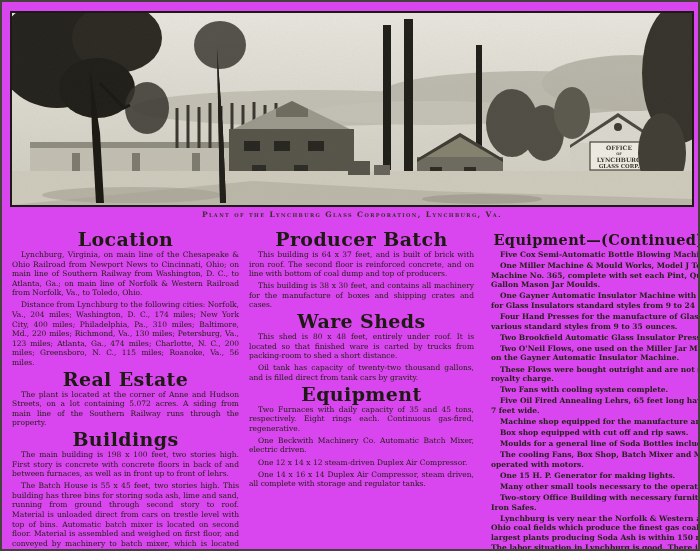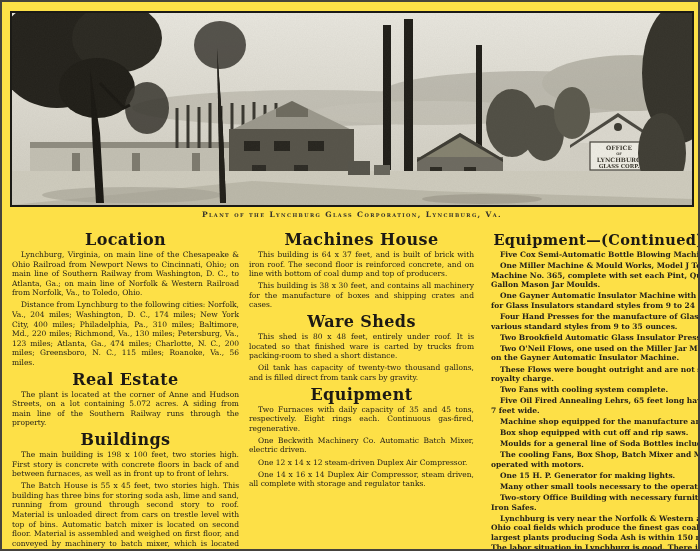--- a/index.html
+++ b/index.html
@@ -1,36 +1,36 @@
 <!DOCTYPE html>
 <html><head>
 <meta charset="utf-8">
 <style>
   html,body{margin:0;padding:0;background:#e8e5dd;}
   .page{
     position:relative;width:700px;height:551px;box-sizing:border-box;
-    background:#fde047;overflow:hidden;border:2px solid #45423c;
+    background:#d946ef;overflow:hidden;border:2px solid #45423c;
     font-family:"DejaVu Serif","Liberation Serif",serif;
   }
   .photo-frame{
     position:absolute;left:8px;top:9px;width:684px;height:196px;
     box-sizing:border-box;border:2px solid #1b1a16;background:#d8d5cb;
   }
   .photo-frame svg{display:block;width:100%;height:100%;}
   .caption{
     position:absolute;left:0;top:208px;width:700px;text-align:center;
     font-size:7.5px;font-weight:bold;font-variant:small-caps;
     letter-spacing:1.4px;color:#35322a;
   }
   .col{position:absolute;top:226px;height:322px;overflow:hidden;color:#26221a;}
   .col1{left:10px;width:227px;}
   .col2{left:247px;width:225px;}
   .col3{left:489px;width:215px;}
   h2.head{
-    margin:3px 0 2px;text-align:center;font-size:16px;line-height:17px;
+    margin:3px 0 2px;text-align:center;font-size:19px;line-height:17px;
     font-weight:bold;color:#1d1a14;letter-spacing:.4px;white-space:nowrap;
   }
   .col3 h2.head{font-size:14.5px;}
   p.body{
     margin:0 0 2.5px;font-size:7.5px;line-height:9.6px;font-weight:normal;
     text-align:justify;text-indent:9px;
   }
   .item{margin:0 0 1.5px;}
   .l{font-size:7.5px;line-height:9.6px;font-weight:bold;white-space:nowrap;}
   .fl{text-indent:9px;}
@@ -172,21 +172,21 @@
     <h2 class="head">Real Estate</h2>
     <p class="body">The plant is located at the corner of Anne and Hudson Streets, on a lot containing 5.072 acres. A siding from main line of the Southern Railway runs through the property.</p>
 
     <h2 class="head">Buildings</h2>
     <p class="body">The main building is 198 x 100 feet, two stories high. First story is concrete with concrete floors in back of and between furnaces, as well as in front up to front of lehrs.</p>
     <p class="body">The Batch House is 55 x 45 feet, two stories high. This building has three bins for storing soda ash, lime and sand, running from ground through second story to roof. Material is unloaded direct from cars on trestle level with top of bins. Automatic batch mixer is located on second floor. Material is assembled and weighed on first floor, and conveyed by machinery to batch mixer, which is located back of furnaces.</p>
 
   </div>
 
   <div class="col col2">
-    <h2 class="head">Machines House</h2>
+    <h2 class="head">Producer Batch</h2>
     <p class="body">This building is 64 x 37 feet, and is built of brick with iron roof. The second floor is reinforced concrete, and on line with bottom of coal dump and top of producers.</p>
 
     <p class="body">This building is 38 x 30 feet, and contains all machinery for the manufacture of boxes and shipping crates and cases.</p>
 
     <h2 class="head">Ware Sheds</h2>
     <p class="body">This shed is 80 x 48 feet, entirely under roof. It is located so that finished ware is carted by trucks from packing-room to shed a short distance.</p>
 
     <p class="body">Oil tank has capacity of twenty-two thousand gallons, and is filled direct from tank cars by gravity.</p>
 
     <h2 class="head">Equipment</h2>

